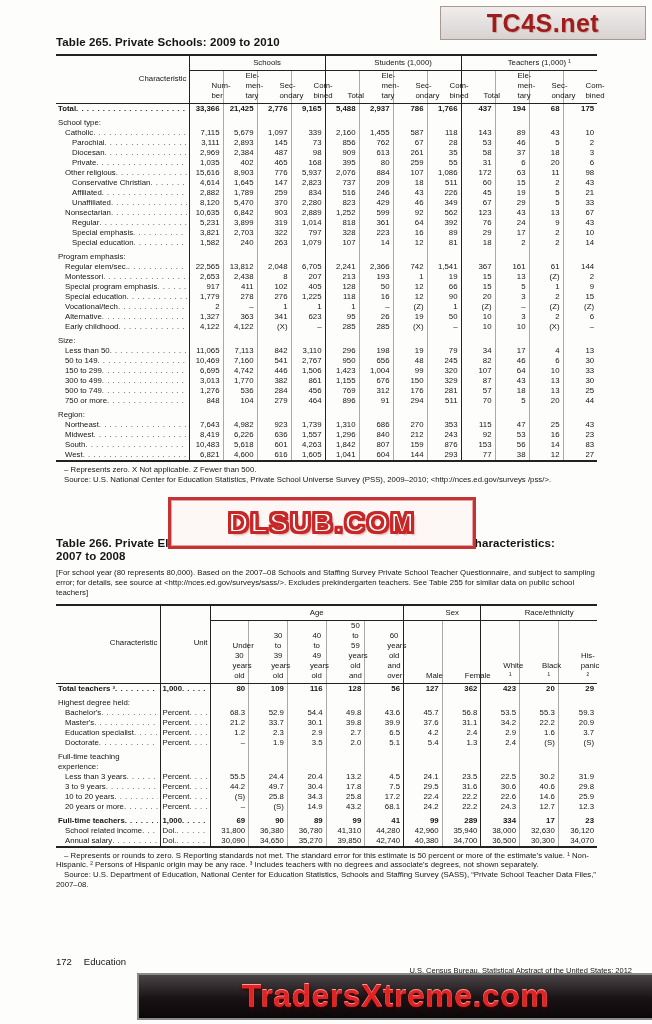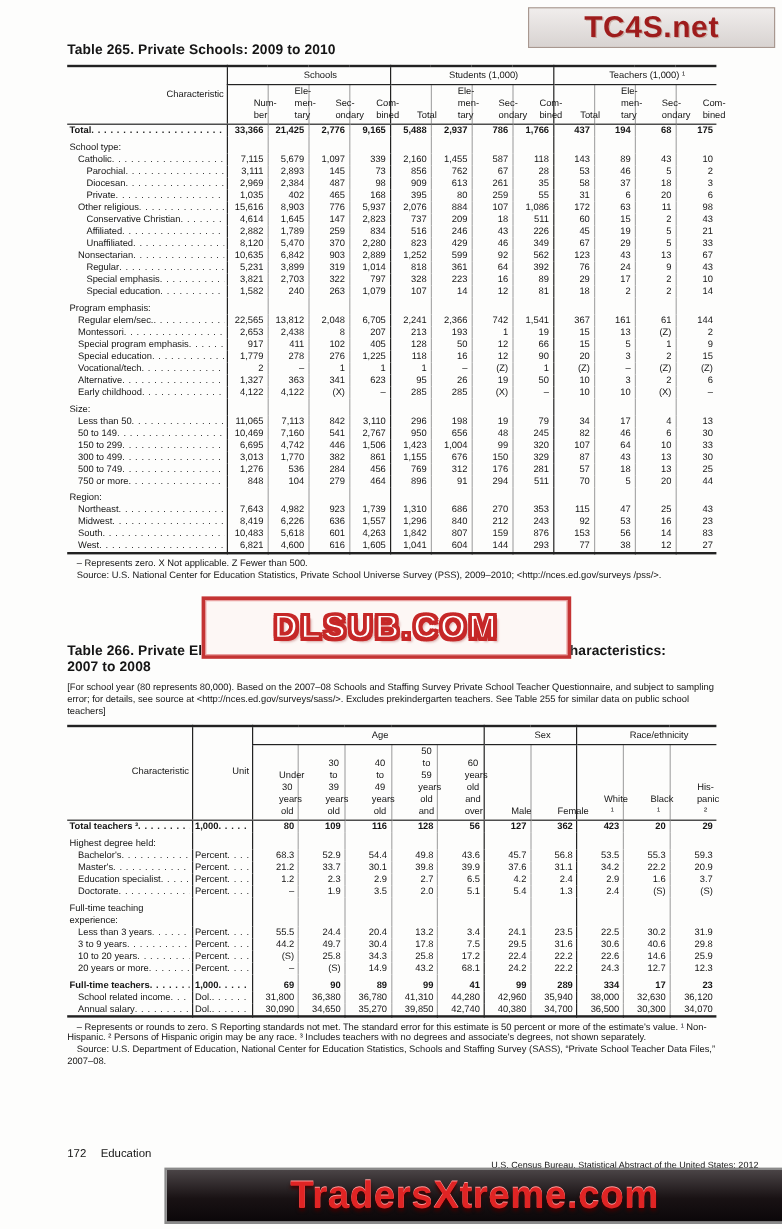--- a/index.html
+++ b/index.html
@@ -1016,21 +1016,21 @@
             <td class="c-unit">
               <div class="lw">
                 <span class="lbl">Percent</span>
                 <span class="leader"></span>
               </div>
             </td>
             <td class="c-val grp">55.5</td>
             <td class="c-val">24.4</td>
             <td class="c-val">20.4</td>
             <td class="c-val">13.2</td>
-            <td class="c-val">3.4</td>
+            <td class="c-val">4.5</td>
             <td class="c-val grp">24.1</td>
             <td class="c-val">23.5</td>
             <td class="c-val grp">22.5</td>
             <td class="c-val">30.2</td>
             <td class="c-val">31.9</td>
           </tr>
           <tr class="">
             <td class="c-label">
               <div class="lw ind1">
                 <span class="lbl">3 to 9 years</span>

